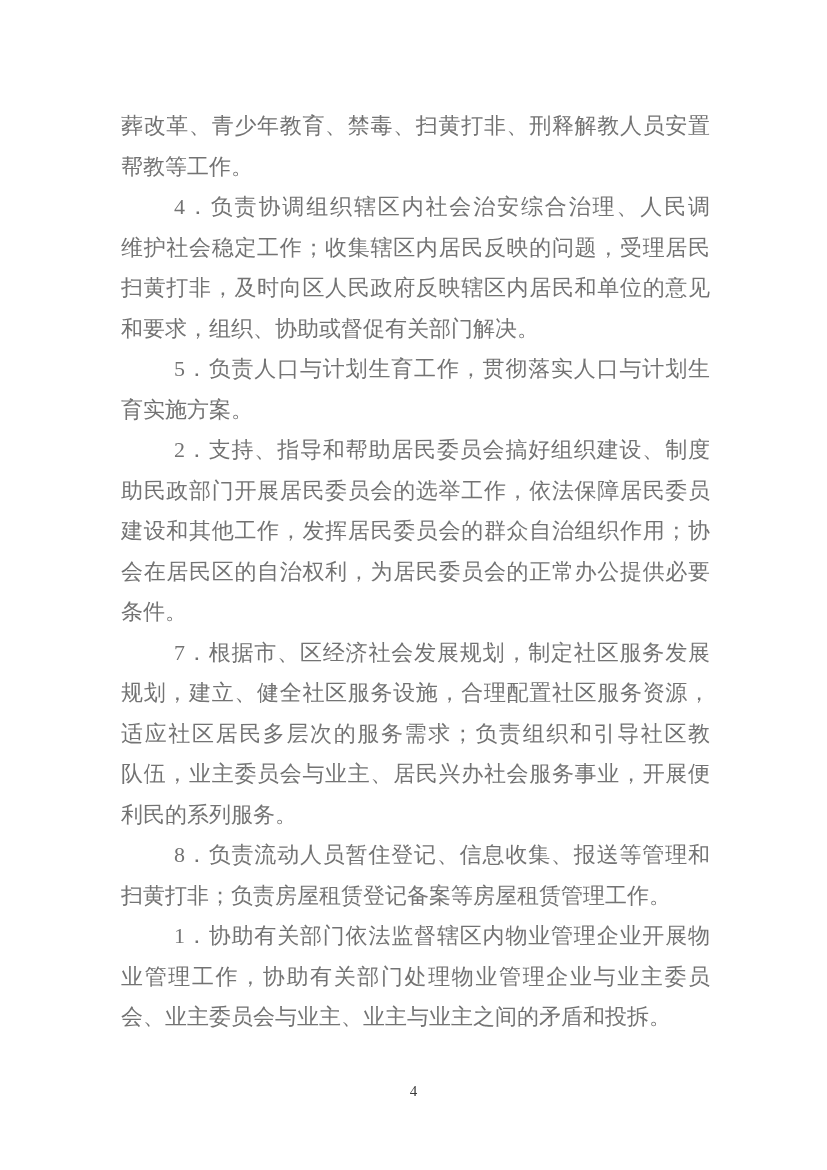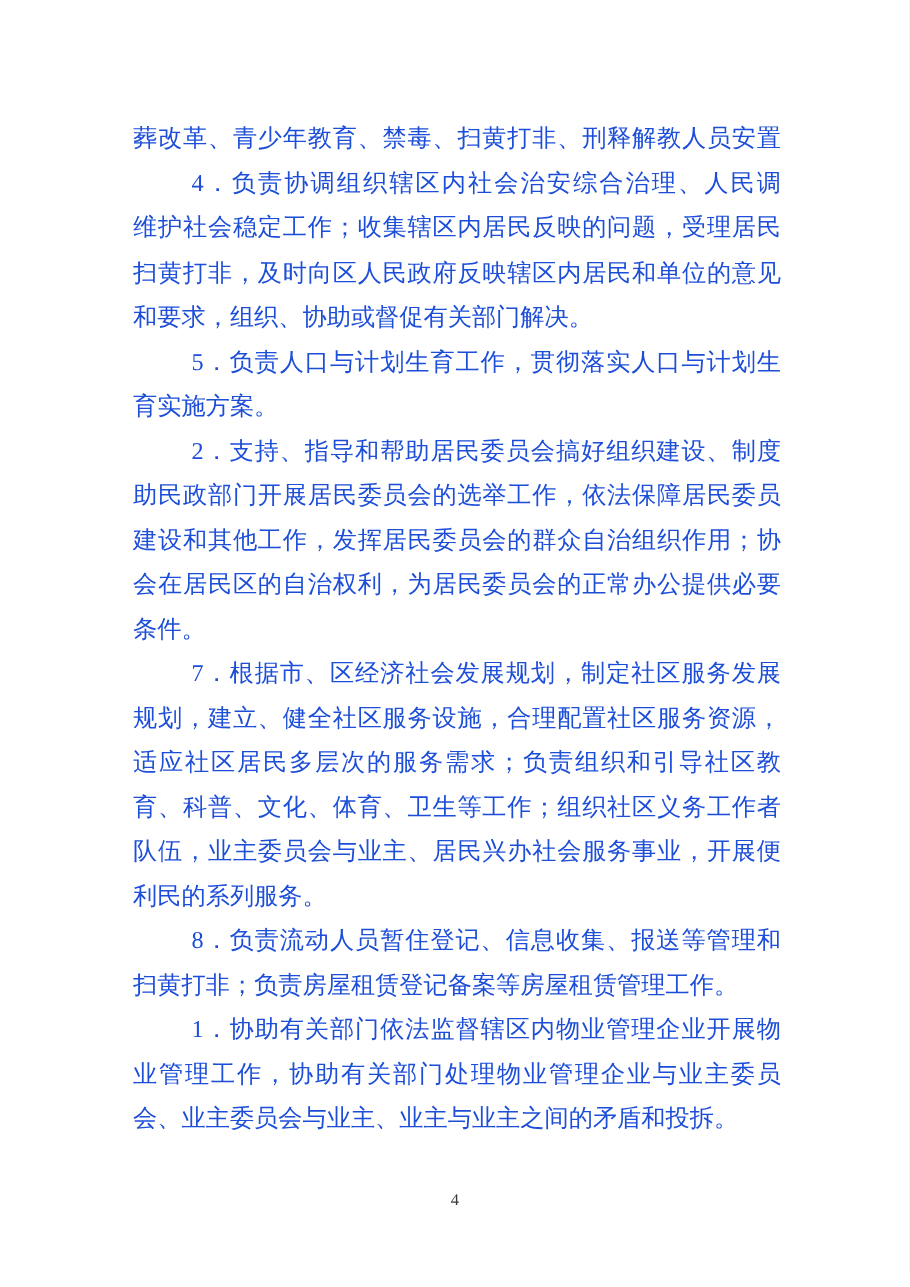--- a/index.html
+++ b/index.html
@@ -16,21 +16,21 @@
     overflow: hidden;
     font-family: "Liberation Serif", "DejaVu Serif", serif;
   }
   .content {
     position: absolute;
     left: 121px;
     top: 106px;
     width: 589px;
     font-size: 22px;
     line-height: 40.5px;
-    color: #1d4ed8;
+    color: #737373;
     font-weight: 400;
   }
   .line {
     height: 40.5px;
     overflow: hidden;
     text-align: left;
   }
   
   .line.full {
     text-align: justify;
@@ -49,35 +49,35 @@
     color: #3a3a3a;
     font-family: "Liberation Serif", "DejaVu Serif", serif;
   }
 </style>
 </head>
 <body>
 
 <div class="page">
   <div class="content" id="content">
       <div class="line full">葬改革、青少年教育、禁毒、扫黄打非、刑释解教人员安置</div>
+      <div class="line">帮教等工作。</div>
       <div class="line full indent">4．负责协调组织辖区内社会治安综合治理、人民调解、</div>
       <div class="line full">维护社会稳定工作；收集辖区内居民反映的问题，受理居民</div>
       <div class="line full">扫黄打非，及时向区人民政府反映辖区内居民和单位的意见</div>
       <div class="line">和要求，组织、协助或督促有关部门解决。</div>
       <div class="line full indent">5．负责人口与计划生育工作，贯彻落实人口与计划生</div>
       <div class="line">育实施方案。</div>
       <div class="line full indent">2．支持、指导和帮助居民委员会搞好组织建设、制度</div>
       <div class="line full">助民政部门开展居民委员会的选举工作，依法保障居民委员</div>
       <div class="line full">建设和其他工作，发挥居民委员会的群众自治组织作用；协</div>
       <div class="line full">会在居民区的自治权利，为居民委员会的正常办公提供必要</div>
       <div class="line">条件。</div>
       <div class="line full indent">7．根据市、区经济社会发展规划，制定社区服务发展</div>
       <div class="line full">规划，建立、健全社区服务设施，合理配置社区服务资源，</div>
       <div class="line full">适应社区居民多层次的服务需求；负责组织和引导社区教</div>
-      <div class="line full">育、科普、文化、体育、卫生等工作；组织社区义务工作者</div>
       <div class="line full">队伍，业主委员会与业主、居民兴办社会服务事业，开展便民</div>
       <div class="line">利民的系列服务。</div>
       <div class="line full indent">8．负责流动人员暂住登记、信息收集、报送等管理和</div>
       <div class="line">扫黄打非；负责房屋租赁登记备案等房屋租赁管理工作。</div>
       <div class="line full indent">1．协助有关部门依法监督辖区内物业管理企业开展物</div>
       <div class="line full">业管理工作，协助有关部门处理物业管理企业与业主委员</div>
       <div class="line">会、业主委员会与业主、业主与业主之间的矛盾和投拆。</div>
     </div>
   <div class="page-number">4</div>
 </div>

